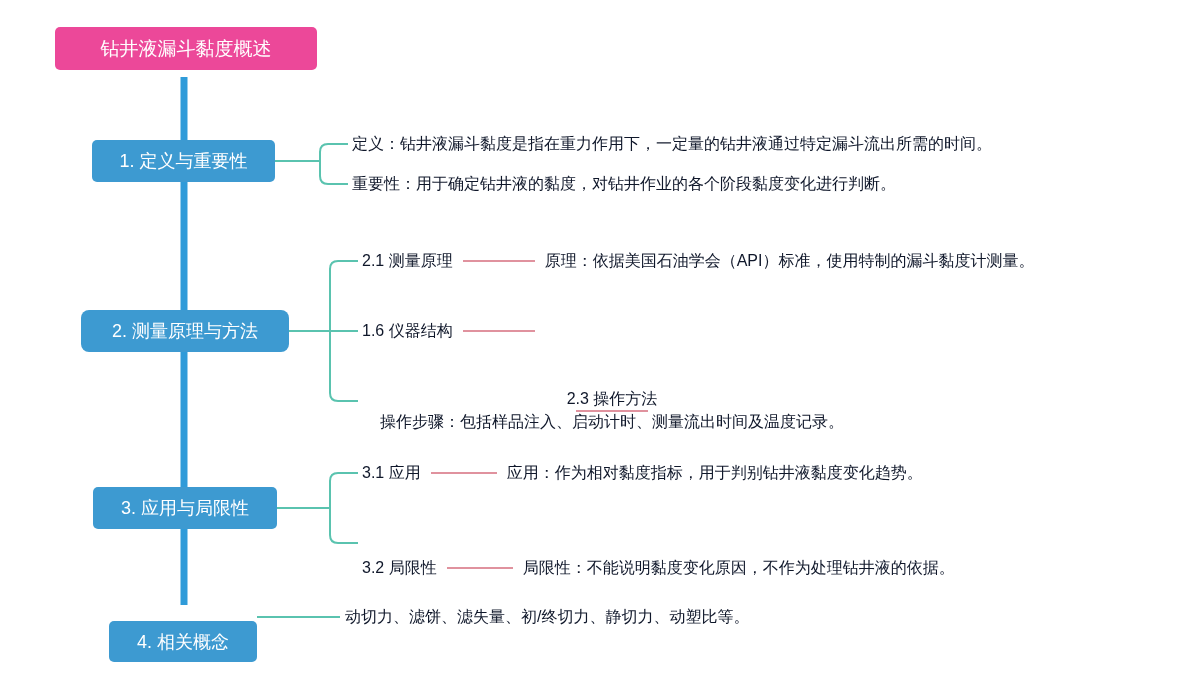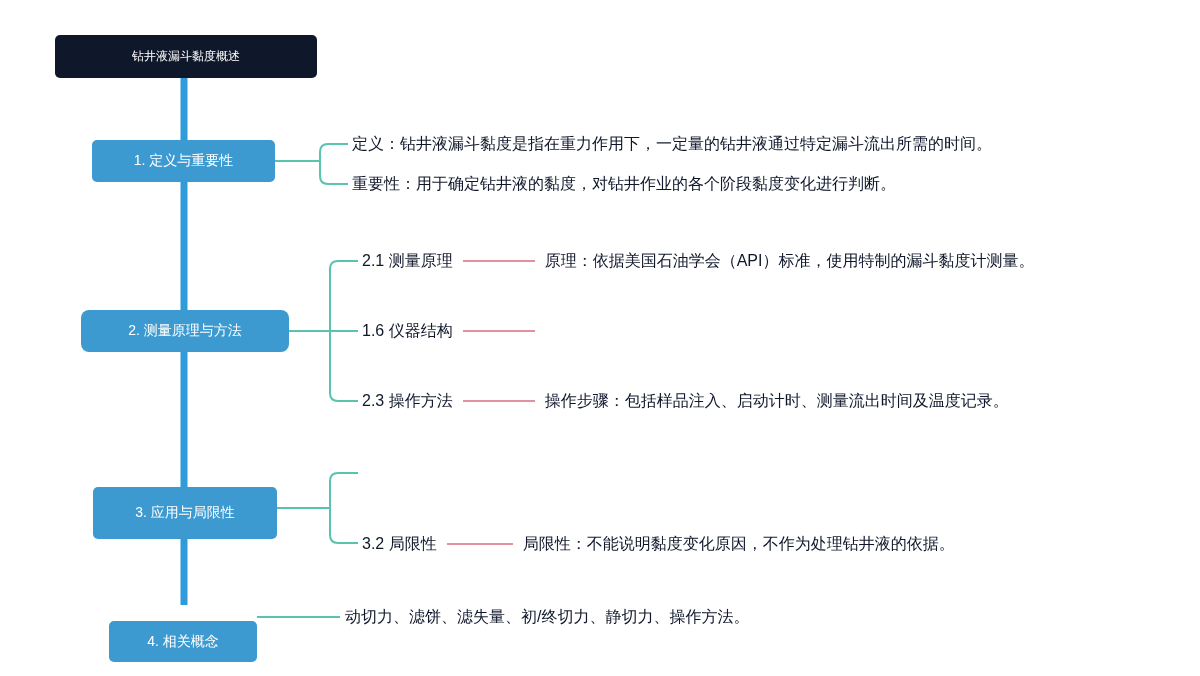--- a/index.html
+++ b/index.html
@@ -26,27 +26,27 @@
     display: flex;
     align-items: center;
     justify-content: center;
     color: #ffffff;
     border-radius: 5px;
     white-space: nowrap;
     box-sizing: border-box;
     cursor: default;
   }
   .root-node {
-    left: 55px; top: 35px; width: 262px; height: 43px;
-    background: #0f172a;
-    font-size: 12px;
+    left: 55px; top: 27px; width: 262px; height: 43px;
+    background: #ec4899;
+    font-size: 19px;
   }
   .branch-node {
     background: #3D9AD1;
-    font-size: 14px;
+    font-size: 18px;
   }
   .row {
     position: absolute;
     display: flex;
     align-items: center;
     height: 24px;
     white-space: nowrap;
     color: #0f172a;
     font-size: 16px;
   }
@@ -79,48 +79,53 @@
     <path d="M277 508 H330" fill="none" stroke="#5AC3AF" stroke-width="2"></path>
     <path d="M358 473 H338 Q330 473 330 481 V535 Q330 543 338 543 H358" fill="none" stroke="#5AC3AF" stroke-width="2"></path>
 
     <path d="M257 617 H340" fill="none" stroke="#5AC3AF" stroke-width="2"></path>
   </svg>
 
   <div class="node root-node">钻井液漏斗黏度概述</div>
 
   <div class="node branch-node" style="left:92px; top:140px; width:183px; height:42px;">1. 定义与重要性</div>
   <div class="node branch-node" style="left:81px; top:310px; width:208px; height:42px;border-radius:8px;">2. 测量原理与方法</div>
-  <div class="node branch-node" style="left:93px; top:487px; width:184px; height:52px;">3. 应用与局限性</div>
+  <div class="node branch-node" style="left:93px; top:487px; width:184px; height:42px;">3. 应用与局限性</div>
   <div class="node branch-node" style="left:109px; top:621px; width:148px; height:41px;">4. 相关概念</div>
 
   <div class="row" style="left:352px; top:132px;">
     <span class="leaf-text">定义：钻井液漏斗黏度是指在重力作用下，一定量的钻井液通过特定漏斗流出所需的时间。</span>
   </div>
   <div class="row" style="left:352px; top:172px;">
     <span class="leaf-text">重要性：用于确定钻井液的黏度，对钻井作业的各个阶段黏度变化进行判断。</span>
   </div>
 
   <div class="row" style="left:362px; top:249px;">
     <span class="sub-label">2.1 测量原理</span>
     <span class="leaf-line w2"></span>
     <span class="leaf-text">原理：依据美国石油学会（API）标准，使用特制的漏斗黏度计测量。</span>
   </div>
   <div class="row" style="left:362px; top:319px;">
     <span class="sub-label">1.6 仪器结构</span>
     <span class="leaf-line w2"></span>
   </div>
-  <div class="row" style="left:362px; top:389px;">
+  <div class="row" style="left:380px; top:389px;flex-direction:column;">
     <span class="sub-label">2.3 操作方法</span>
     <span class="leaf-line w2"></span>
     <span class="leaf-text">操作步骤：包括样品注入、启动计时、测量流出时间及温度记录。</span>
   </div>
 
-  <div class="row" style="left:362px; top:532px;text-align:right;">
+  <div class="row" style="left:362px; top:461px;">
+    <span class="sub-label">3.1 应用</span>
+    <span class="leaf-line w3"></span>
+    <span class="leaf-text">应用：作为相对黏度指标，用于判别钻井液黏度变化趋势。</span>
+  </div>
+  <div class="row" style="left:362px; top:556px;text-align:right;">
     <span class="sub-label">3.2 局限性</span>
     <span class="leaf-line w3"></span>
     <span class="leaf-text">局限性：不能说明黏度变化原因，不作为处理钻井液的依据。</span>
   </div>
 
   <div class="row" style="left:345px; top:605px;">
-    <span class="leaf-text">动切力、滤饼、滤失量、初/终切力、静切力、操作方法。</span>
+    <span class="leaf-text">动切力、滤饼、滤失量、初/终切力、静切力、动塑比等。</span>
   </div>
 
 </div>
 
 </body></html>

